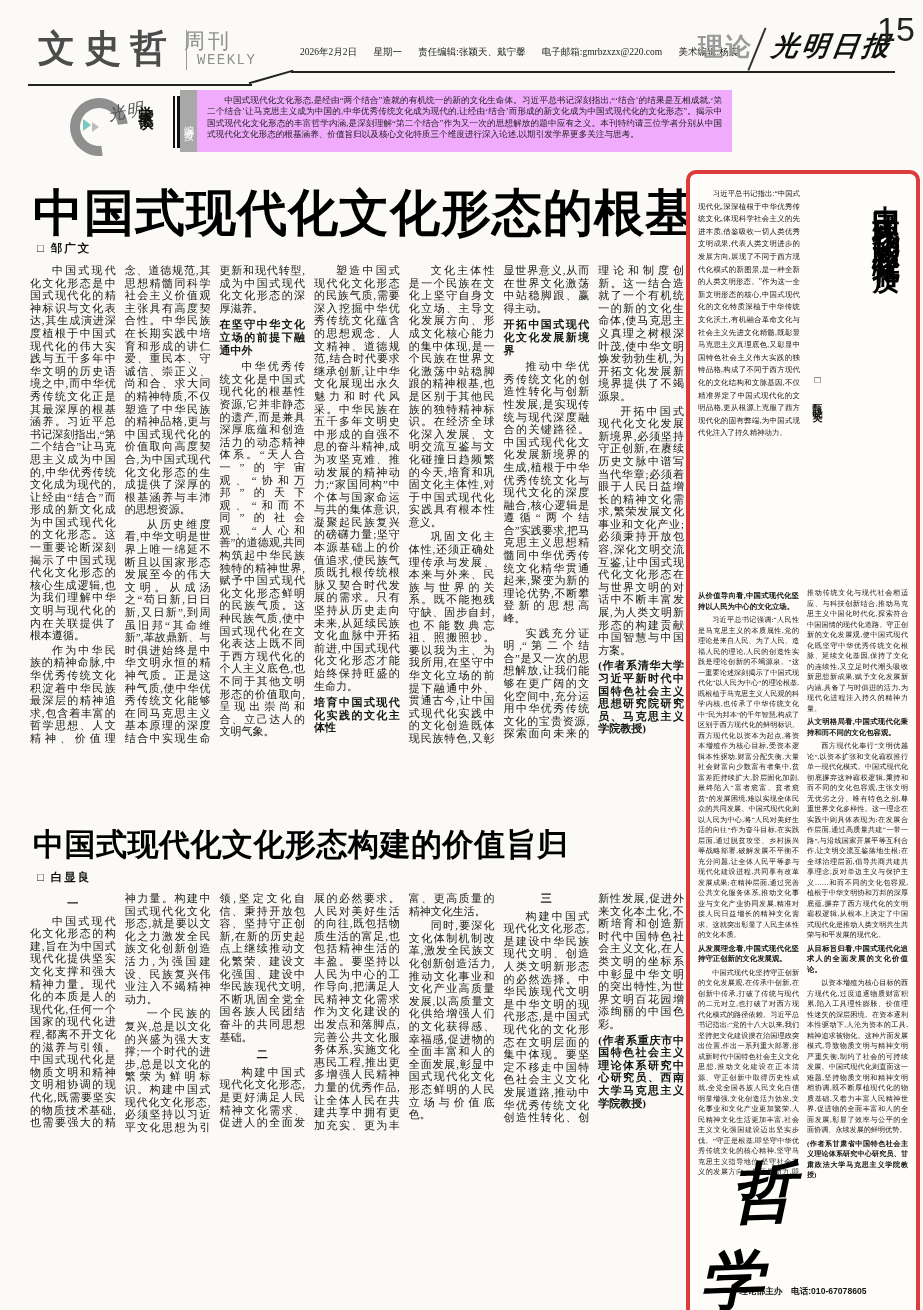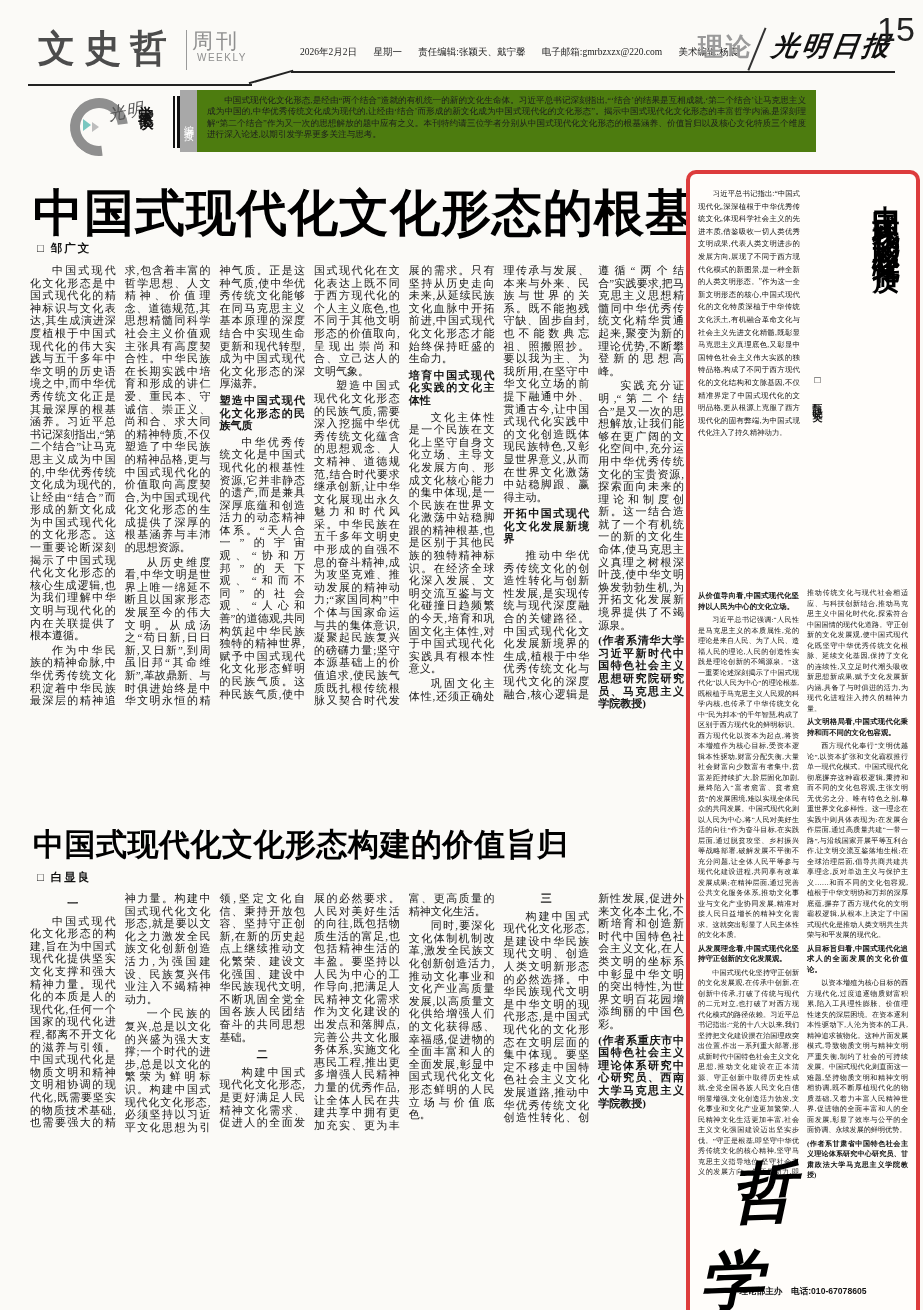--- a/index.html
+++ b/index.html
@@ -5,41 +5,41 @@
   html,body{margin:0;padding:0;}
   body{
     width:923px;height:1310px;position:relative;overflow:hidden;
     background:#fbfaf7;color:#141414;
     font-family:"Liberation Serif","DejaVu Serif",serif;
   }
   .abs{position:absolute;}
   
   .masthead{left:38px;top:24px;font-size:37px;font-weight:bold;color:#4c4c4c;letter-spacing:9px;font-family:"Liberation Sans",sans-serif;}
   .mast-div{left:186px;top:30px;width:1px;height:40px;background:#9a9a9a;}
-  .weekly{left:192px;top:27px;font-size:21px;color:#8f8f8f;letter-spacing:3px;font-family:"Liberation Sans",sans-serif;}
-  .weekly-en{left:197px;top:52px;font-size:10px;color:#8f8f8f;letter-spacing:1.5px;font-family:Liberation Sans, sans-serif;}
+  .weekly{left:184px;top:27px;font-size:21px;color:#8f8f8f;letter-spacing:3px;font-family:"Liberation Sans",sans-serif;}
+  .weekly-en{left:197px;top:52px;font-size:14px;color:#8f8f8f;letter-spacing:1.5px;font-family:Liberation Mono, monospace;}
   .dateline{left:300px;top:46px;font-size:9.5px;color:#1c1c1c;white-space:nowrap;}
   .dateline span{margin-right:14px;}
   .section-label{left:698px;top:30px;font-size:25px;font-weight:bold;color:#9a9a9a;letter-spacing:3px;font-family:"Liberation Sans",sans-serif;}
   .hdr-slash{left:756px;top:26px;width:1.5px;height:46px;background:#333;transform:rotate(22deg);}
   .paper-name{left:772px;top:28px;font-size:27px;font-style:italic;font-weight:bold;letter-spacing:3px;transform:skewX(-8deg);color:#101010;}
   .page-num{left:877px;top:10px;font-size:34px;color:#222;font-family:"Liberation Sans",sans-serif;}
   .ruleA{left:28px;top:84px;width:224px;height:1.5px;background:#222;}
   .ruleDiag{left:248px;top:76px;width:46px;height:1.5px;background:#222;transform:rotate(-16deg);}
   .ruleB{left:291px;top:71px;width:604px;height:1.5px;background:#222;}
   
   .logo-wrap{left:70px;top:92px;width:110px;height:60px;}
   .logo-ring{position:absolute;left:0;top:6px;width:38px;height:38px;border:10px solid #8f8f8f;border-radius:50%;border-right-color:transparent;transform:rotate(38deg);}
   .logo-tri{position:absolute;left:13px;top:27px;width:0;height:0;border-left:8px solid #79c7c0;border-top:6px solid transparent;border-bottom:6px solid transparent;}
   .logo-tri2{position:absolute;left:22px;top:30px;width:0;height:0;border-left:7px solid #bdbdbd;border-top:5px solid transparent;border-bottom:5px solid transparent;}
   .logo-script{position:absolute;left:38px;top:8px;font-size:17px;font-style:italic;color:#555;transform:rotate(-10deg);letter-spacing:1px;}
   .logo-vlabel{position:absolute;left:68px;top:2px;height:38px;writing-mode:vertical-rl;font-size:15px;font-weight:bold;letter-spacing:3px;line-height:17px;color:#111;font-family:"Liberation Sans",sans-serif;}
   .logo-bar1{position:absolute;left:103px;top:4px;width:1.5px;height:52px;background:#111;}
   .logo-bar2{position:absolute;left:107px;top:4px;width:2.5px;height:52px;background:#111;}
-  .note-box{left:180px;top:90px;width:636px;height:62px;background:#4d7c0f;display:flex;}
+  .note-box{left:180px;top:90px;width:552px;height:62px;background:#f0abfc;display:flex;}
   .note-badge{width:17px;background:#a8a8a8;color:#fff;writing-mode:vertical-rl;font-size:10px;letter-spacing:3px;display:flex;align-items:center;justify-content:center;font-family:"Liberation Sans",sans-serif;}
   .note-text{flex:1;padding:5px 10px 4px 10px;font-size:8.6px;line-height:11.4px;text-align:justify;text-indent:2em;color:#1d1d1d;overflow:hidden;}
   
   .body-cols{column-gap:9px;font-size:11px;line-height:12.6px;text-align:justify;color:#161616;overflow:hidden;}
   .tx-p{text-indent:2em;margin:0 0 2px 0;}
   .tx-h{font-weight:bold;margin:4px 0 4px 0;font-family:"Liberation Sans",sans-serif;text-indent:0;}
   .tx-ctr{text-align:center;font-weight:bold;margin:5px 0;font-family:"Liberation Sans",sans-serif;}
   .tx-aff{font-weight:bold;margin-top:3px;}
   .byline{font-size:11.5px;font-weight:bold;letter-spacing:2px;color:#111;text-align:center;}
   
@@ -96,29 +96,30 @@
   <div class="note-badge">编者按</div>
   <div class="note-text">中国式现代化文化形态,是经由“两个结合”造就的有机统一的新的文化生命体。习近平总书记深刻指出,“‘结合’的结果是互相成就,‘第二个结合’让马克思主义成为中国的,中华优秀传统文化成为现代的,让经由‘结合’而形成的新文化成为中国式现代化的文化形态”。揭示中国式现代化文化形态的丰富哲学内涵,是深刻理解“第二个结合”作为又一次的思想解放的题中应有之义。本刊特约请三位学者分别从中国式现代化文化形态的根基涵养、价值旨归以及核心文化特质三个维度进行深入论述,以期引发学界更多关注与思考。</div>
 </div>
 
 <div class="abs a1-headline">中国式现代化文化形态的根基涵养</div>
 <div class="abs a1-byline byline">□ 邹广文</div>
 <div class="abs a1-body body-cols">
     <div class="tx-p">中国式现代化文化形态是中国式现代化的精神标识与文化表达,其生成演进深度植根于中国式现代化的伟大实践与五千多年中华文明的历史语境之中,而中华优秀传统文化正是其最深厚的根基涵养。习近平总书记深刻指出,“第二个结合”让马克思主义成为中国的,中华优秀传统文化成为现代的,让经由“结合”而形成的新文化成为中国式现代化的文化形态。这一重要论断深刻揭示了中国式现代化文化形态的核心生成逻辑,也为我们理解中华文明与现代化的内在关联提供了根本遵循。</div>
     <div class="tx-p">作为中华民族的精神命脉,中华优秀传统文化积淀着中华民族最深层的精神追求,包含着丰富的哲学思想、人文精神、价值理念、道德规范,其思想精髓同科学社会主义价值观主张具有高度契合性。中华民族在长期实践中培育和形成的讲仁爱、重民本、守诚信、崇正义、尚和合、求大同的精神特质,不仅塑造了中华民族的精神品格,更与中国式现代化的价值取向高度契合,为中国式现代化文化形态的生成提供了深厚的根基涵养与丰沛的思想资源。</div>
     <div class="tx-p">从历史维度看,中华文明是世界上唯一绵延不断且以国家形态发展至今的伟大文明。从成汤之“苟日新,日日新,又日新”,到周虽旧邦“其命维新”,革故鼎新、与时俱进始终是中华文明永恒的精神气质。正是这种气质,使中华优秀传统文化能够在同马克思主义基本原理的深度结合中实现生命更新和现代转型,成为中国式现代化文化形态的深厚滋养。</div>
-    <div class="tx-h">塑造中国式现代化文化形态的民族气质</div>
+    <div class="tx-h">在坚守中华文化立场的前提下融通中外</div>
     <div class="tx-p">中华优秀传统文化是中国式现代化的根基性资源,它并非静态的遗产,而是兼具深厚底蕴和创造活力的动态精神体系。“天人合一”的宇宙观、“协和万邦”的天下观、“和而不同”的社会观、“人心和善”的道德观,共同构筑起中华民族独特的精神世界,赋予中国式现代化文化形态鲜明的民族气质。这种民族气质,使中国式现代化在文化表达上既不同于西方现代化的个人主义底色,也不同于其他文明形态的价值取向,呈现出崇尚和合、立己达人的文明气象。</div>
     <div class="tx-p">塑造中国式现代化文化形态的民族气质,需要深入挖掘中华优秀传统文化蕴含的思想观念、人文精神、道德规范,结合时代要求继承创新,让中华文化展现出永久魅力和时代风采。中华民族在五千多年文明史中形成的自强不息的奋斗精神,成为攻坚克难、推动发展的精神动力;“家国同构”中个体与国家命运与共的集体意识,凝聚起民族复兴的磅礴力量;坚守本源基础上的价值追求,使民族气质既扎根传统根脉又契合时代发展的需求。只有坚持从历史走向未来,从延续民族文化血脉中开拓前进,中国式现代化文化形态才能始终保持旺盛的生命力。</div>
     <div class="tx-h">培育中国式现代化实践的文化主体性</div>
     <div class="tx-p">文化主体性是一个民族在文化上坚守自身文化立场、主导文化发展方向、形成文化核心能力的集中体现,是一个民族在世界文化激荡中站稳脚跟的精神根基,也是区别于其他民族的独特精神标识。在经济全球化深入发展、文明交流互鉴与文化碰撞日趋频繁的今天,培育和巩固文化主体性,对于中国式现代化实践具有根本性意义。</div>
     <div class="tx-p">巩固文化主体性,还须正确处理传承与发展、本来与外来、民族与世界的关系。既不能抱残守缺、固步自封,也不能数典忘祖、照搬照抄。要以我为主、为我所用,在坚守中华文化立场的前提下融通中外、贯通古今,让中国式现代化实践中的文化创造既体现民族特色,又彰显世界意义,从而在世界文化激荡中站稳脚跟、赢得主动。</div>
     <div class="tx-h">开拓中国式现代化文化发展新境界</div>
     <div class="tx-p">推动中华优秀传统文化的创造性转化与创新性发展,是实现传统与现代深度融合的关键路径。中国式现代化文化发展新境界的生成,植根于中华优秀传统文化与现代文化的深度融合,核心逻辑是遵循“两个结合”实践要求,把马克思主义思想精髓同中华优秀传统文化精华贯通起来,聚变为新的理论优势,不断攀登新的思想高峰。</div>
     <div class="tx-p">实践充分证明,“第二个结合”是又一次的思想解放,让我们能够在更广阔的文化空间中,充分运用中华优秀传统文化的宝贵资源,探索面向未来的理论和制度创新。这一结合造就了一个有机统一的新的文化生命体,使马克思主义真理之树根深叶茂,使中华文明焕发勃勃生机,为开拓文化发展新境界提供了不竭源泉。</div>
+    <div class="tx-p">开拓中国式现代化文化发展新境界,必须坚持守正创新,在赓续历史文脉中谱写当代华章;必须着眼于人民日益增长的精神文化需求,繁荣发展文化事业和文化产业;必须秉持开放包容,深化文明交流互鉴,让中国式现代化文化形态在与世界文明的对话中不断丰富发展,为人类文明新形态的构建贡献中国智慧与中国方案。</div>
     <div class="tx-aff">(作者系清华大学习近平新时代中国特色社会主义思想研究院研究员、马克思主义学院教授)</div>
   </div>
 
 <div class="abs a3-headline">中国式现代化文化形态构建的价值旨归</div>
 <div class="abs a3-byline byline">□ 白显良</div>
 <div class="abs a3-body body-cols">
     <div class="tx-ctr">一</div>
     <div class="tx-p">中国式现代化文化形态的构建,旨在为中国式现代化提供坚实文化支撑和强大精神力量。现代化的本质是人的现代化,任何一个国家的现代化进程,都离不开文化的滋养与引领。中国式现代化是物质文明和精神文明相协调的现代化,既需要坚实的物质技术基础,也需要强大的精神力量。构建中国式现代化文化形态,就是要以文化之力激发全民族文化创新创造活力,为强国建设、民族复兴伟业注入不竭精神动力。</div>
     <div class="tx-p">一个民族的复兴,总是以文化的兴盛为强大支撑;一个时代的进步,总是以文化的繁荣为鲜明标识。构建中国式现代化文化形态,必须坚持以习近平文化思想为引领,坚定文化自信、秉持开放包容、坚持守正创新,在新的历史起点上继续推动文化繁荣、建设文化强国、建设中华民族现代文明,不断巩固全党全国各族人民团结奋斗的共同思想基础。</div>
     <div class="tx-ctr">二</div>

